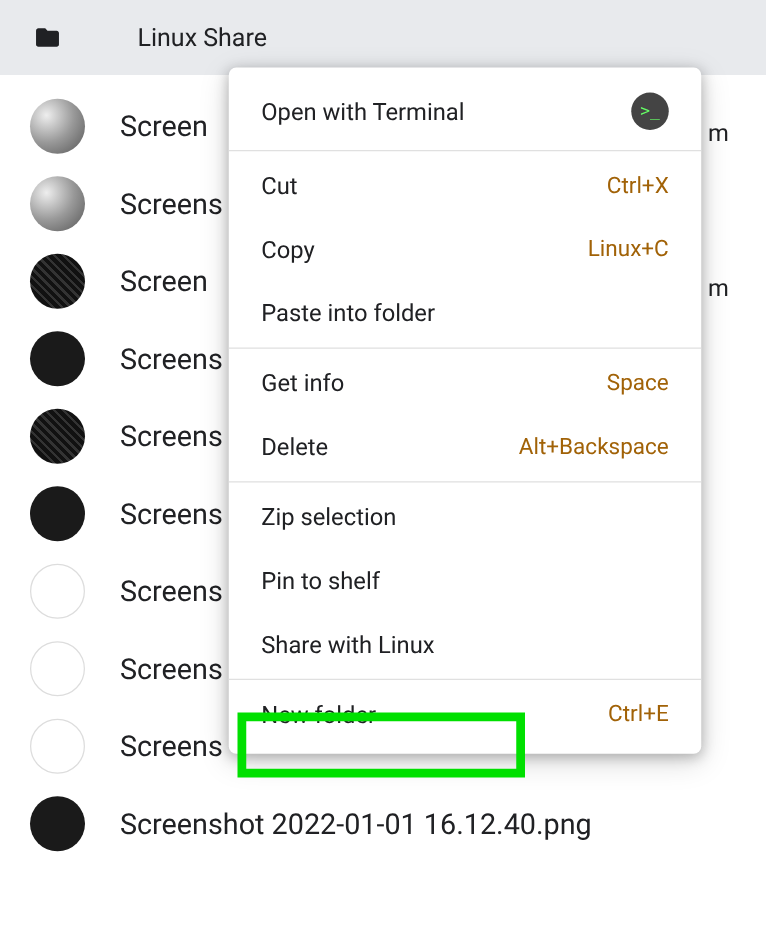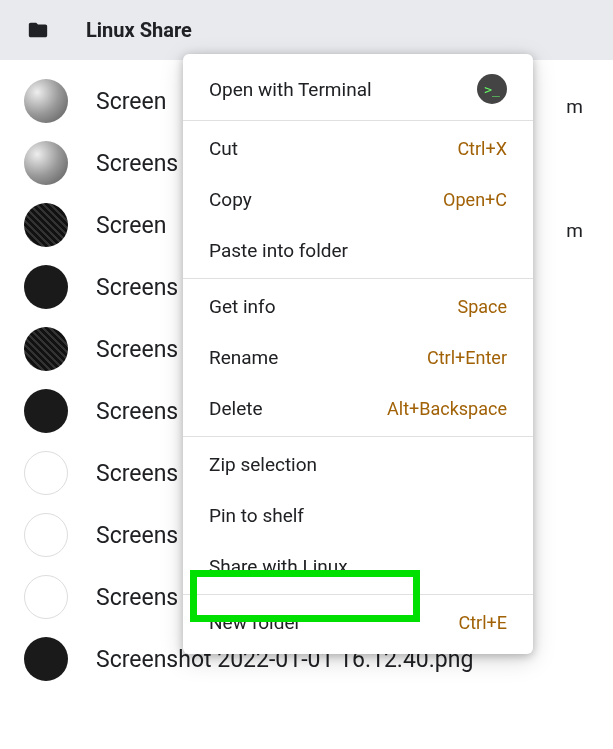--- a/index.html
+++ b/index.html
@@ -13,21 +13,21 @@
       color: #202124;
     }
     .header {
       display: flex;
       align-items: center;
       background: #e8eaed;
       padding: 14px 24px;
       height: 60px;
     }
     .header .folder-icon { width: 28px; height: 22px; margin-right: 34px; }
-    .header .title { font-size: 20px; font-weight: 700; }
+    .header .title { font-size: 20px; font-weight: 400; margin-left: 24px; }
     .file-list { padding: 10px 24px 0 24px; }
     .file-row {
       display: flex;
       align-items: center;
       height: 62px;
       gap: 28px;
     }
     .file-row .thumb {
       width: 44px; height: 44px; border-radius: 50%;
       flex: 0 0 44px;
@@ -40,21 +40,21 @@
     .file-row .filename { font-size: 23px; white-space: nowrap; }
     .trailing-m {
       position: absolute;
       right: 30px;
       font-size: 19px;
     }
     .context-menu {
       position: absolute;
       top: 54px;
       left: 183px;
-      width: 350px;
+      width: 378px;
       background: #fff;
       border-radius: 6px;
       box-shadow: 0 2px 10px rgba(0,0,0,0.25), 0 6px 24px rgba(0,0,0,0.15);
       padding: 6px 0;
     }
     .menu-item {
       display: flex;
       align-items: center;
       justify-content: space-between;
       padding: 14px 26px;
@@ -136,33 +136,29 @@
     <span>Open with Terminal</span>
     <span class="app-icon">&gt;_</span>
   </div>
   <div class="menu-sep"></div>
   <div class="menu-item">
     <span>Cut</span>
     <span class="shortcut">Ctrl+X</span>
   </div>
   <div class="menu-item">
     <span>Copy</span>
-    <span class="shortcut">Open+C</span>
+    <span class="shortcut">Linux+C</span>
   </div>
   <div class="menu-item">
     <span>Paste into folder</span>
   </div>
   <div class="menu-sep"></div>
   <div class="menu-item">
     <span>Get info</span>
     <span class="shortcut">Space</span>
-  </div>
-  <div class="menu-item">
-    <span>Rename</span>
-    <span class="shortcut">Ctrl+Enter</span>
   </div>
   <div class="menu-item">
     <span>Delete</span>
     <span class="shortcut">Alt+Backspace</span>
   </div>
   <div class="menu-sep"></div>
   <div class="menu-item">
     <span>Zip selection</span>
   </div>
   <div class="menu-item">

